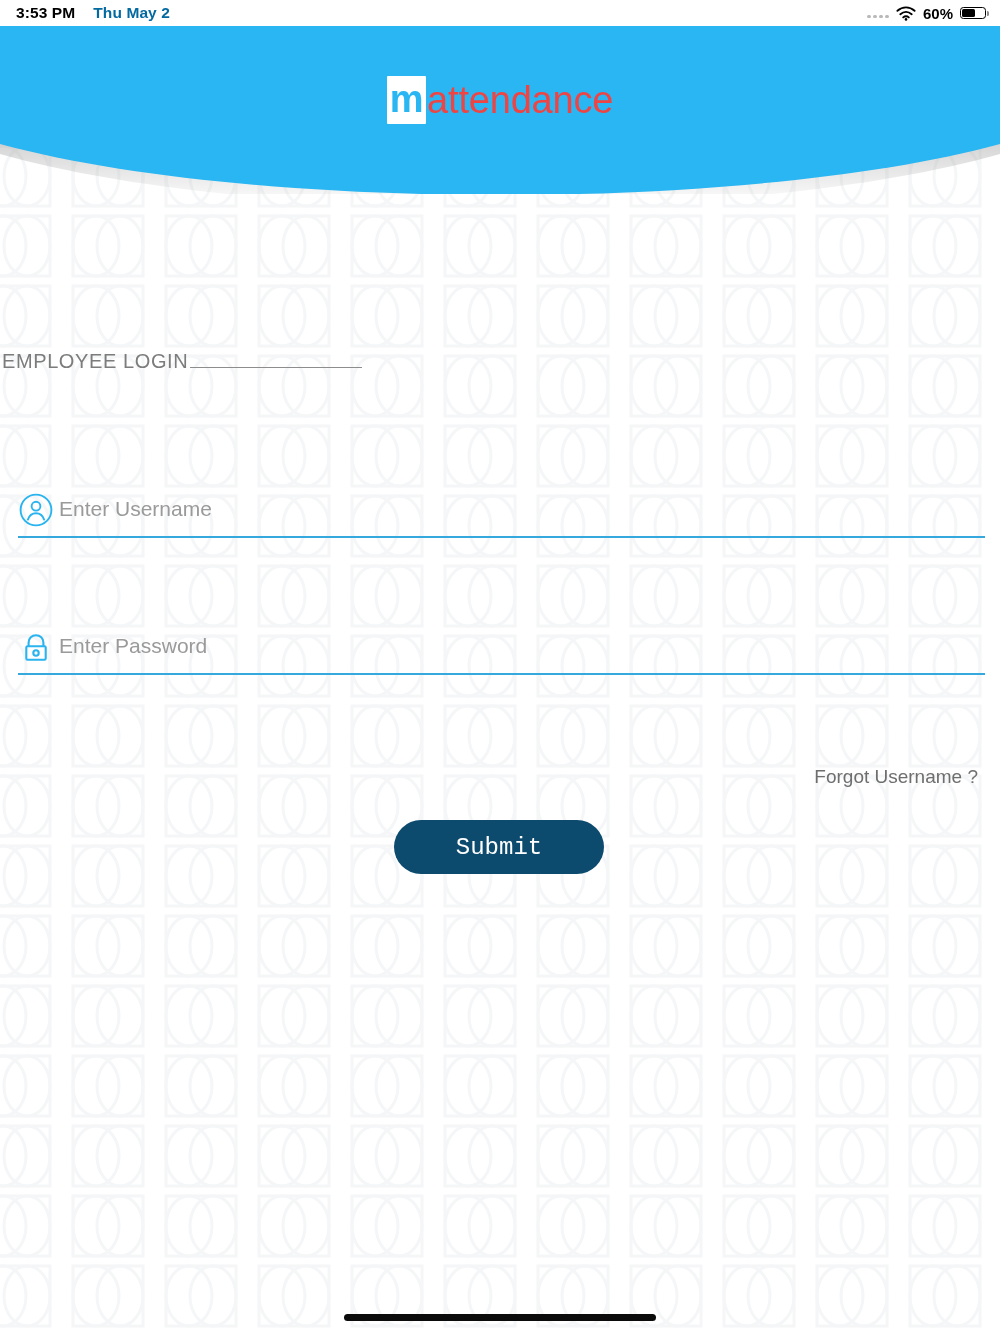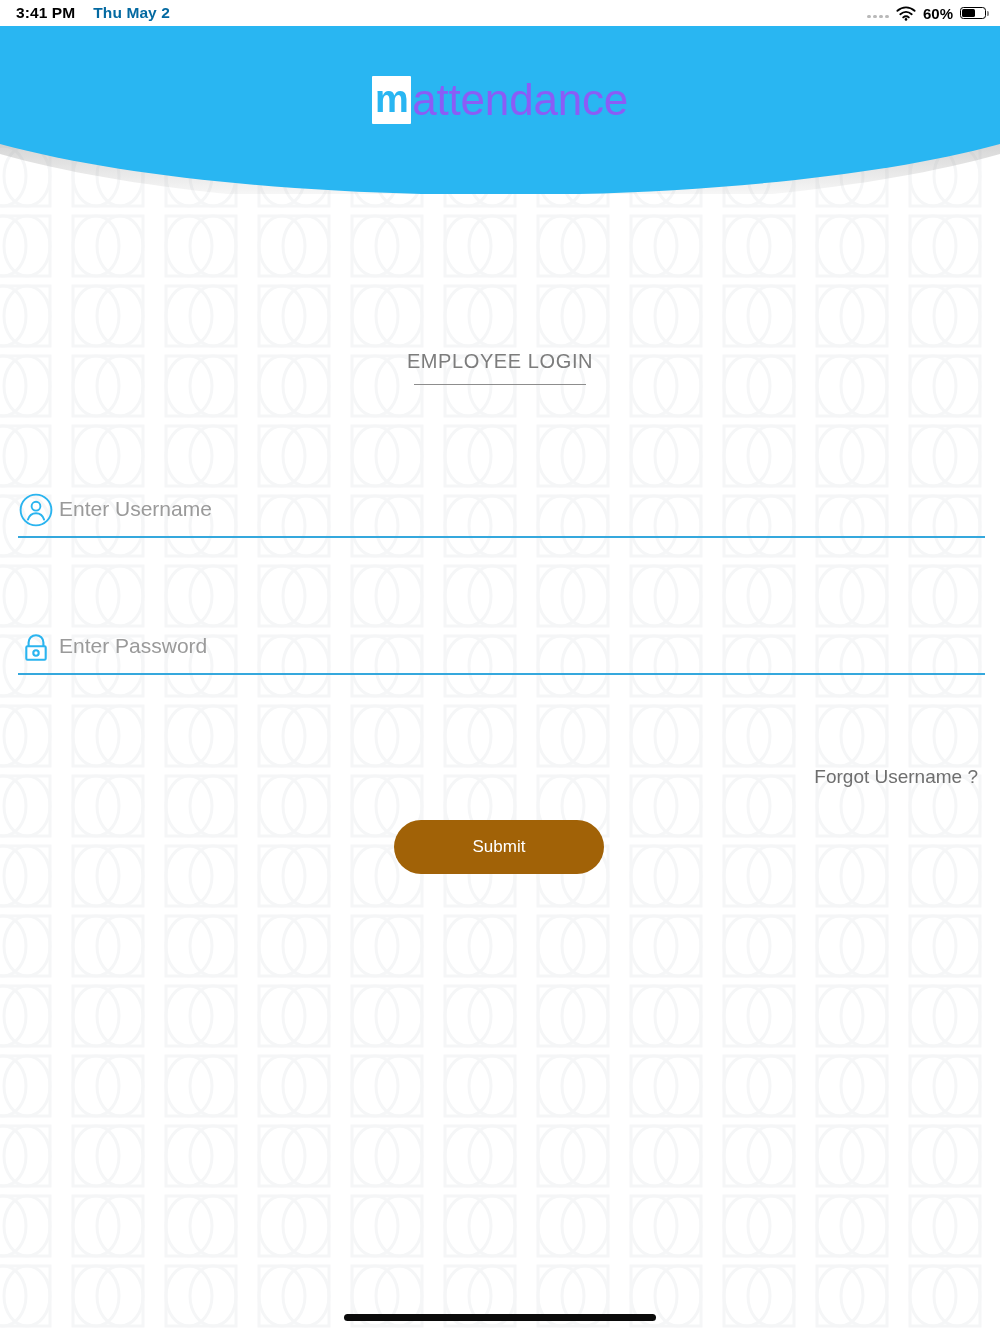--- a/index.html
+++ b/index.html
@@ -81,33 +81,33 @@
     background:#ffffff;
     color:#29b6f2;
     font-size:38px;
     font-weight:bold;
     line-height:1;
     padding:4px 3px 6px 3px;
     letter-spacing:-0.5px;
     border-radius:1px;
   }
   .brand-rest {
-    color:#8b5cf6;
-    font-size:44px;
+    color:#ef4444;
+    font-size:38px;
     line-height:1;
     letter-spacing:-0.2px;
     margin-left:1px;
   }
 
   
   #form-area { position:absolute; left:0; top:0; width:1000px; height:1334px; z-index:10; }
 
   #login-title-wrap {
     position:absolute; left:0; top:350px; width:1000px;
-    display:flex; flex-direction:column; align-items:center;
+    display:flex; flex-direction:row; align-items:center;
   }
   #login-title {
     font-size:20px; color:#7c7c7c; letter-spacing:0.6px;
     padding:0 2px 11px 2px;
   }
   #login-title-rule { width:172px; height:1px; background:#8d8d8d; }
 
   .field {
     position:absolute; left:18px; width:967px; height:56px;
   }
@@ -127,24 +127,24 @@
 
   #forgot {
     position:absolute; right:22px; top:766px;
     font-size:19px; color:#6e6e6e;
     cursor:pointer;
   }
 
   #submit {
     position:absolute; left:394px; top:820px;
     width:210px; height:54px;
-    background:#a16207; color:#ffffff;
+    background:#0c4a6e; color:#ffffff;
     border:0; border-radius:27px;
-    font-family:Liberation Sans, sans-serif;
-    font-size:17px;
+    font-family:Liberation Mono, monospace;
+    font-size:24px;
     cursor:pointer;
   }
 
   #powered {
     position:absolute; left:0; top:1007px; width:1000px;
     text-align:center;
     font-size:19px; color:#1e9aec;
     cursor:pointer;
   }
 
@@ -170,21 +170,21 @@
           <ellipse cx="53" cy="34" rx="23" ry="30"></ellipse>
         </g>
       </pattern>
     </defs>
     <rect x="0" y="0" width="1000" height="1308" fill="#ffffff"></rect>
     <rect x="0" y="0" width="1000" height="1308" fill="url(#wm)"></rect>
   </svg>
 
   <div id="status-bar">
     <div class="sb-left">
-      <span class="sb-time">3:41 PM</span>
+      <span class="sb-time">3:53 PM</span>
       <span class="sb-date">Thu May 2</span>
     </div>
     <div class="sb-right">
       <span class="sb-dots">
         <i></i>
           <i></i>
           <i></i>
           <i></i>
       </span>
       <svg width="20" height="15" viewBox="0 0 20 15">

